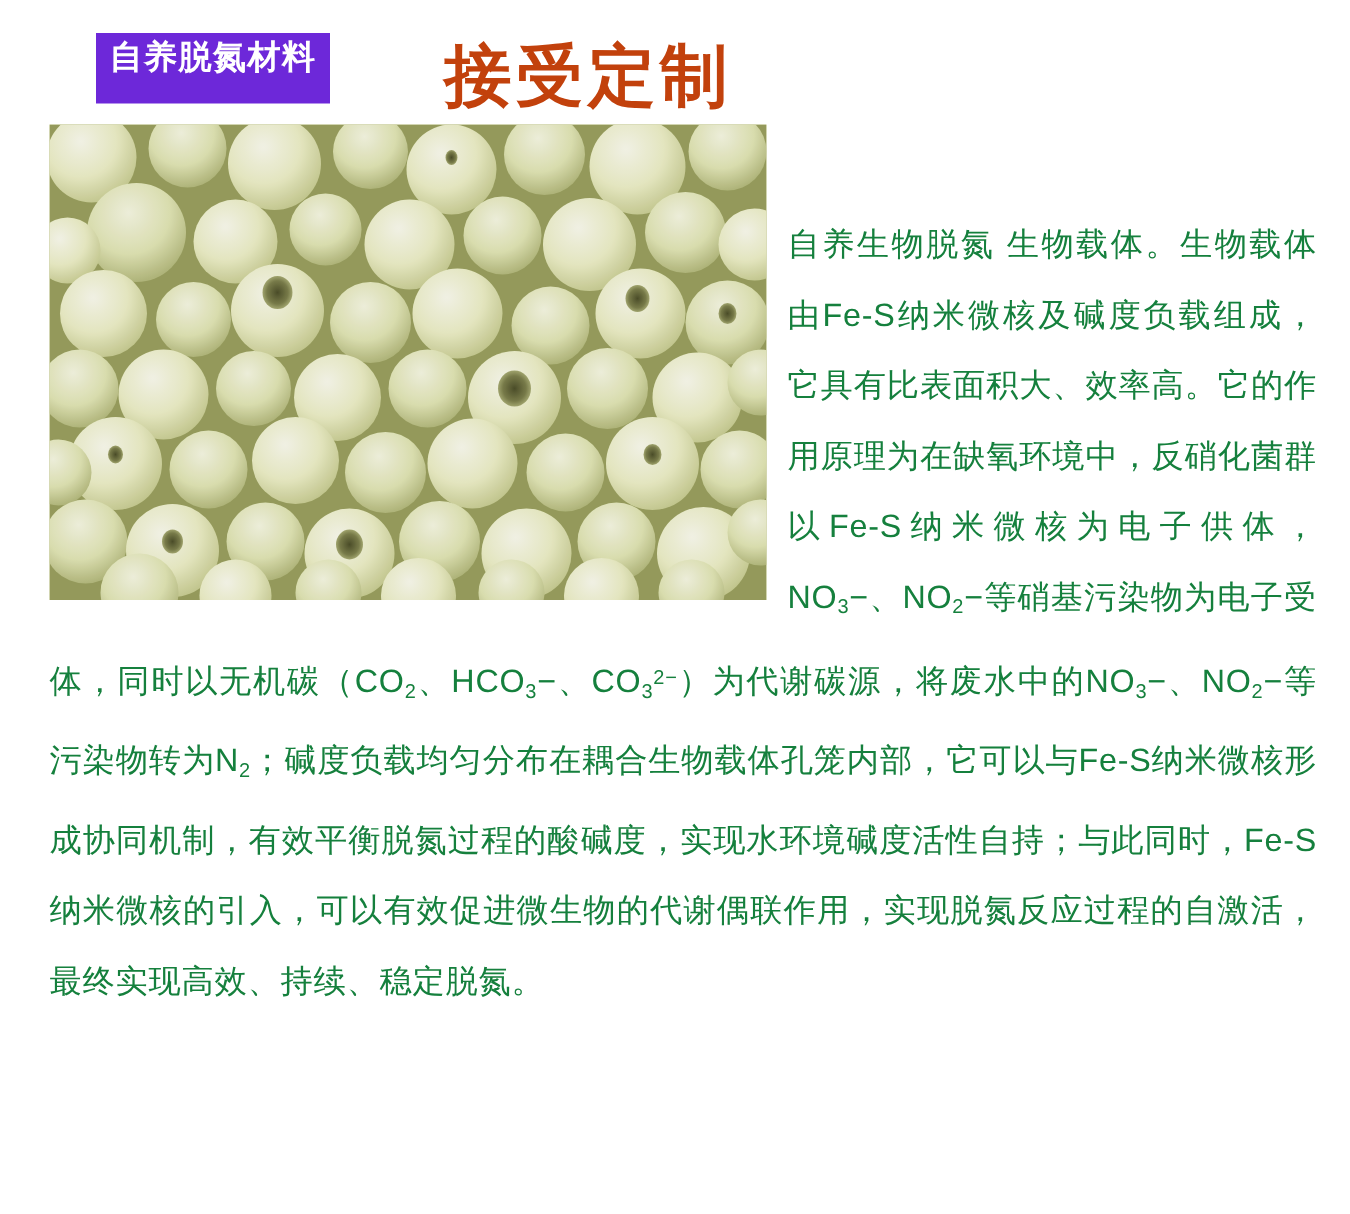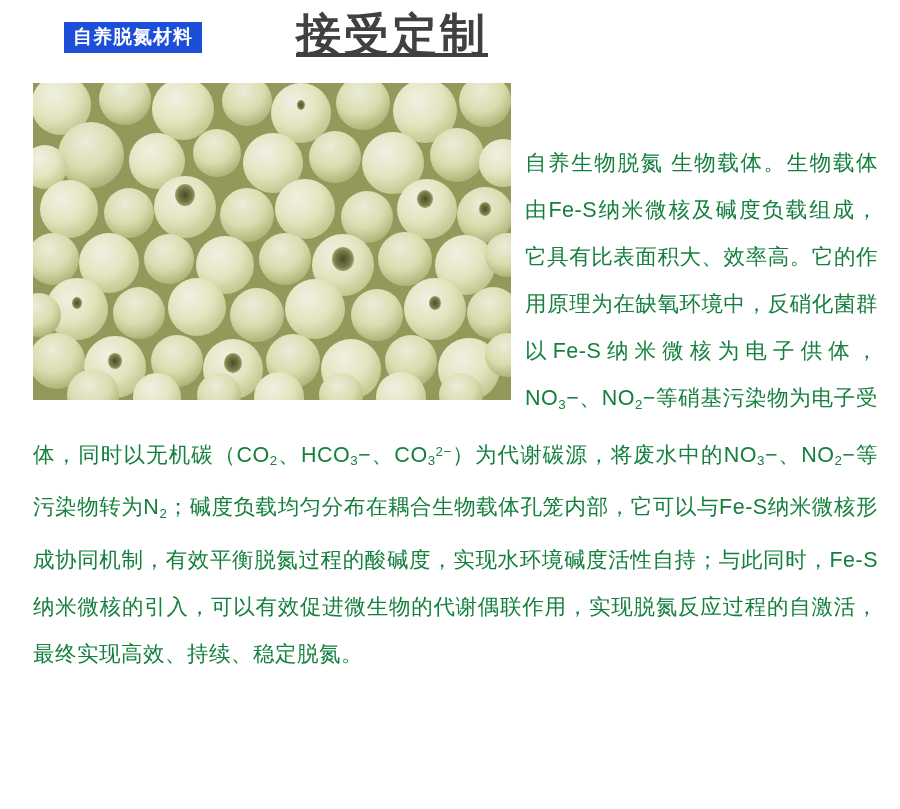--- a/index.html
+++ b/index.html
@@ -23,40 +23,39 @@
     position: absolute;
     left: 0;
     top: 0;
     width: 900px;
     height: 78px;
   }
   .badge {
     position: absolute;
     left: 64px;
     top: 22px;
-    background: #1d4ed8;
+    background: #6d28d9;
     color: #ffffff;
-    font-size: 19px;
+    font-size: 22px;
     font-weight: bold;
     letter-spacing: 1px;
-    padding: 5px 9px 7px 9px;
+    padding: 5px 9px 20px 9px;
     line-height: 1;
     white-space: nowrap;
   }
   .headline {
     position: absolute;
     left: 296px;
-    top: 8px;
+    top: 24px;
     font-size: 45px;
     font-weight: bold;
-    color: #404040;
+    color: #c2410c;
     letter-spacing: 3px;
     line-height: 1.2;
     white-space: nowrap;
-    text-decoration: underline;
   }
 
   
   .photo {
     position: absolute;
     left: 33px;
     top: 83px;
     width: 478px;
     height: 317px;
     overflow: hidden;

